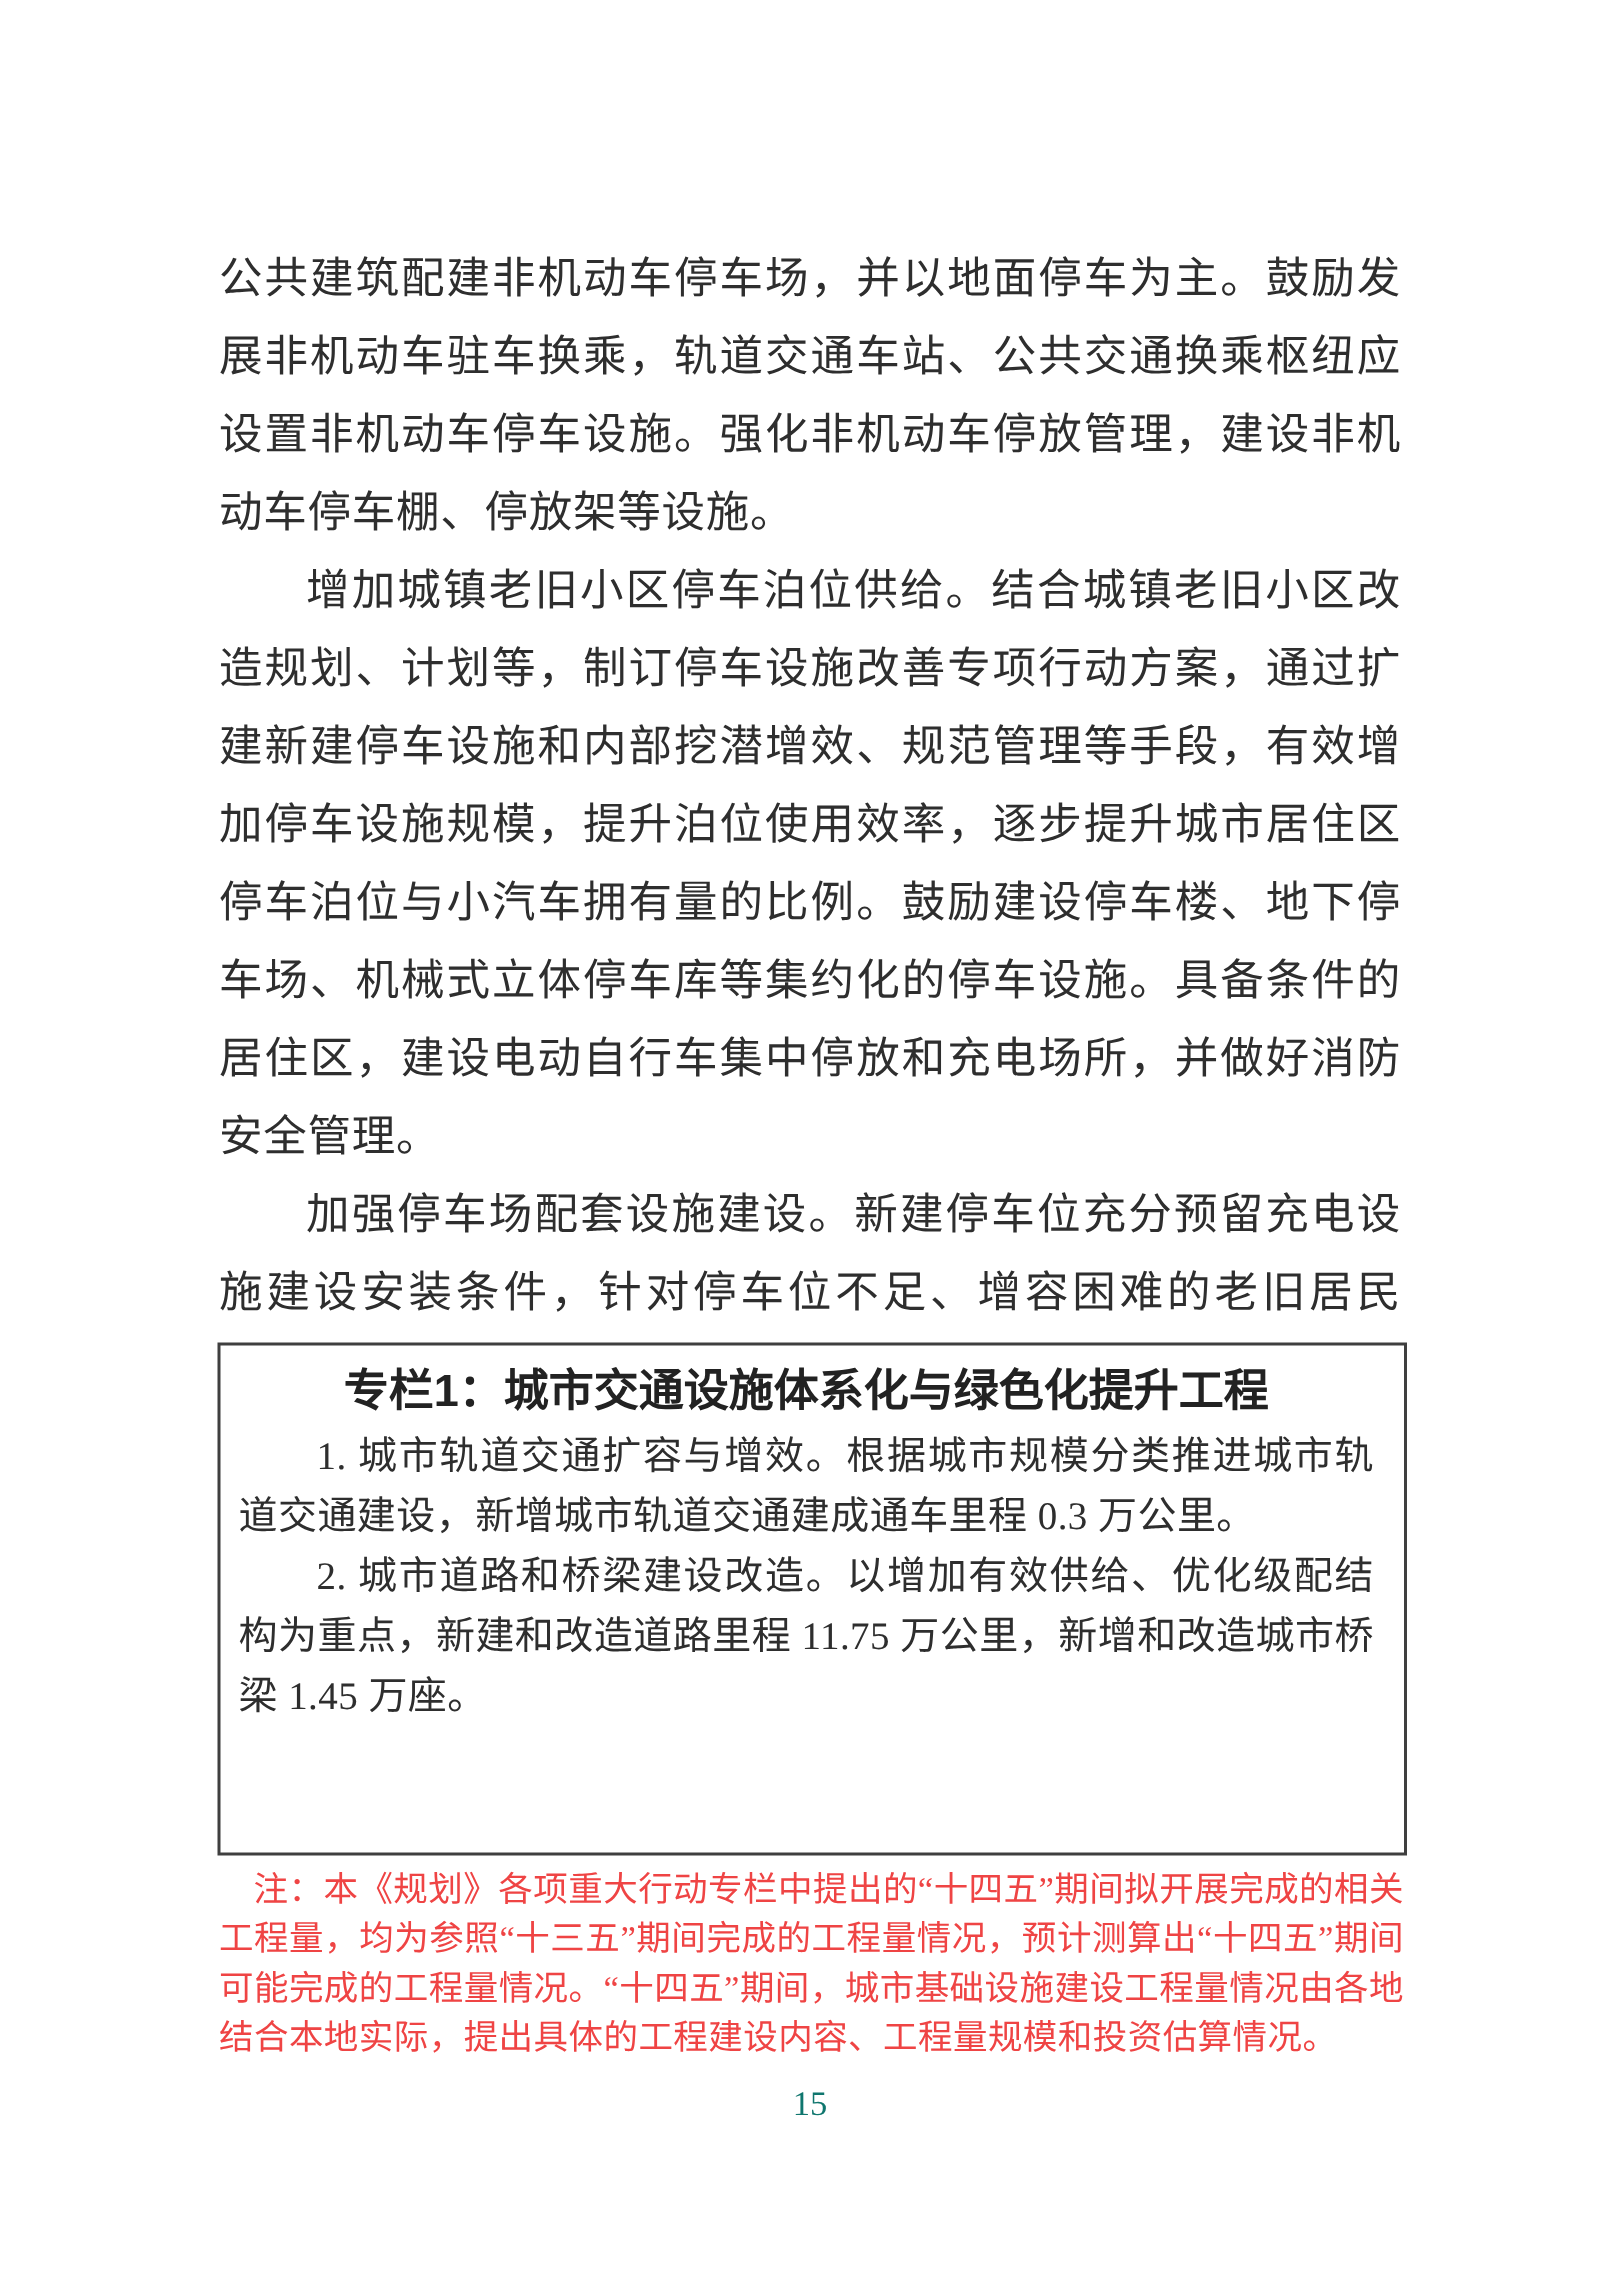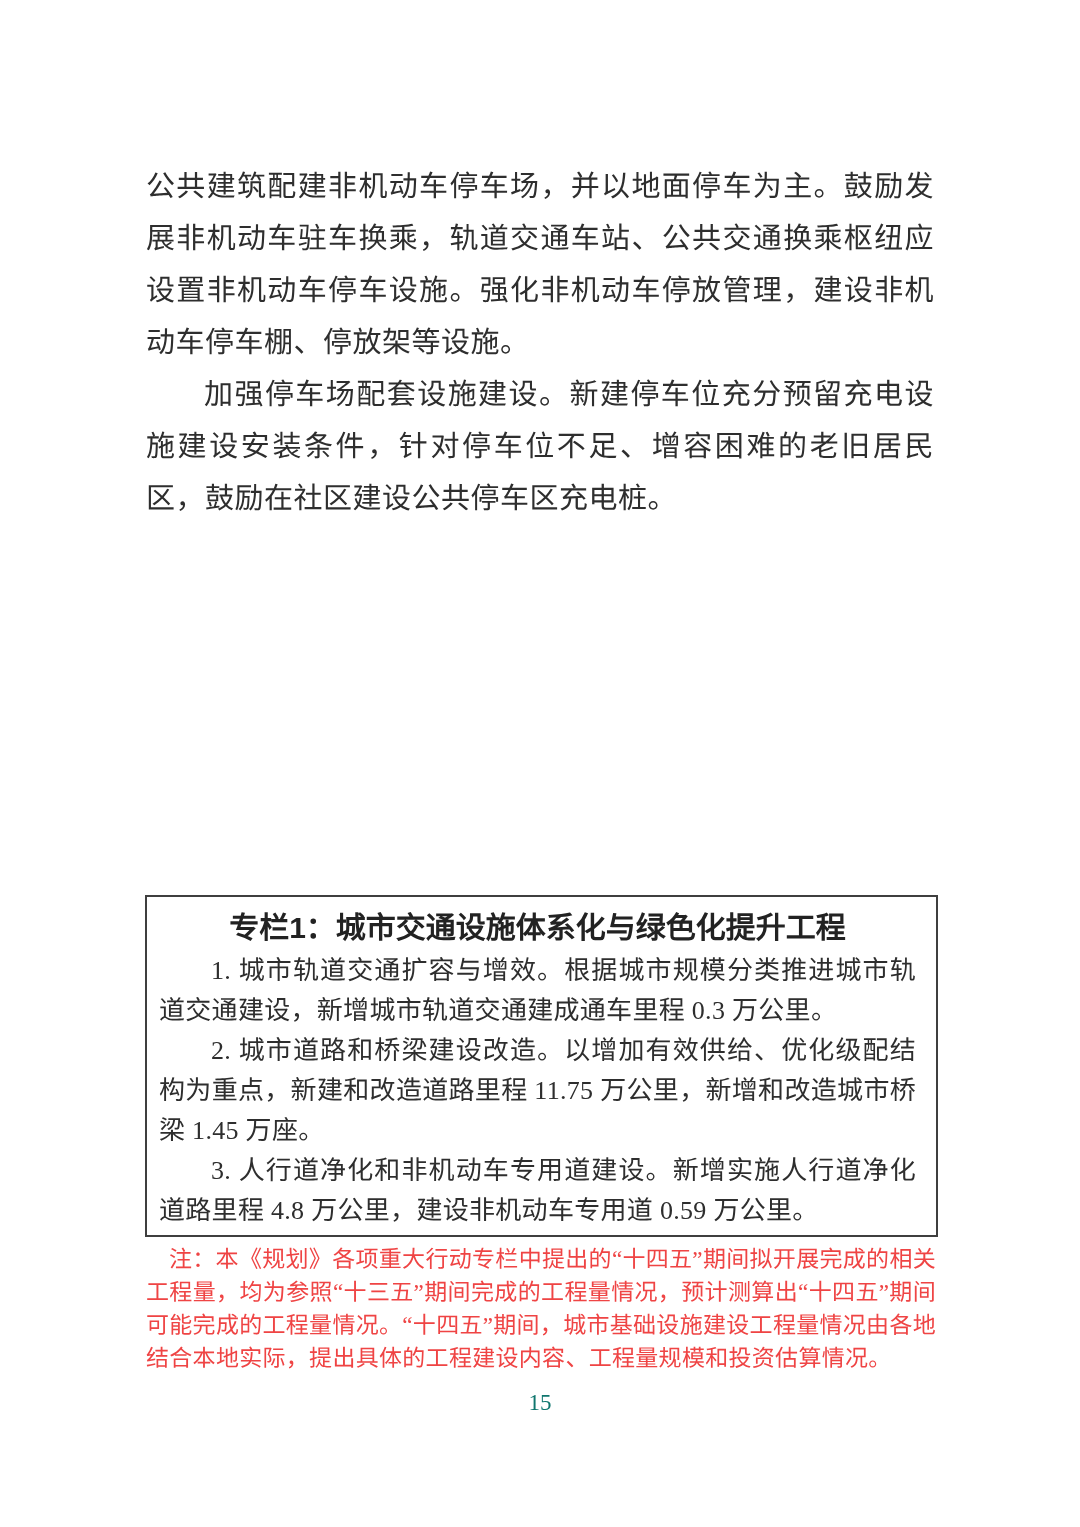--- a/index.html
+++ b/index.html
@@ -84,27 +84,27 @@
     color: #0f766e;
   }
 </style>
 </head>
 <body>
 
 <div class="page">
 
   <div class="body-text">
     <p class="para no-indent">公共建筑配建非机动车停车场，并以地面停车为主。鼓励发展非机动车驻车换乘，轨道交通车站、公共交通换乘枢纽应设置非机动车停车设施。强化非机动车停放管理，建设非机动车停车棚、停放架等设施。</p>
+    <p class="para">增加城镇老旧小区停车泊位供给。结合城镇老旧小区改造规划、计划等，制订停车设施改善专项行动方案，通过扩建新建停车设施和内部挖潜增效、规范管理等手段，有效增加停车设施规模，提升泊位使用效率，逐步提升城市居住区停车泊位与小汽车拥有量的比例。鼓励建设停车楼、地下停车场、机械式立体停车库等集约化的停车设施。具备条件的居住区，建设电动自行车集中停放和充电场所，并做好消防安全管理。</p>
     <p class="para">加强停车场配套设施建设。新建停车位充分预留充电设施建设安装条件，针对停车位不足、增容困难的老旧居民区，鼓励在社区建设公共停车区充电桩。</p>
   </div>
 
   <div class="callout-box">
     <p class="box-title">专栏1：城市交通设施体系化与绿色化提升工程</p>
     <p class="box-item">1. 城市轨道交通扩容与增效。根据城市规模分类推进城市轨道交通建设，新增城市轨道交通建成通车里程 0.3 万公里。</p>
     <p class="box-item">2. 城市道路和桥梁建设改造。以增加有效供给、优化级配结构为重点，新建和改造道路里程 11.75 万公里，新增和改造城市桥梁 1.45 万座。</p>
-    <p class="box-item">3. 人行道净化和非机动车专用道建设。新增实施人行道净化道路里程 4.8 万公里，建设非机动车专用道 0.59 万公里。</p>
   </div>
 
   <p class="note">注：本《规划》各项重大行动专栏中提出的“十四五”期间拟开展完成的相关工程量，均为参照“十三五”期间完成的工程量情况，预计测算出“十四五”期间可能完成的工程量情况。“十四五”期间，城市基础设施建设工程量情况由各地结合本地实际，提出具体的工程建设内容、工程量规模和投资估算情况。</p>
 
   <div class="page-number">15</div>
 
 </div>
 
 </body></html>

